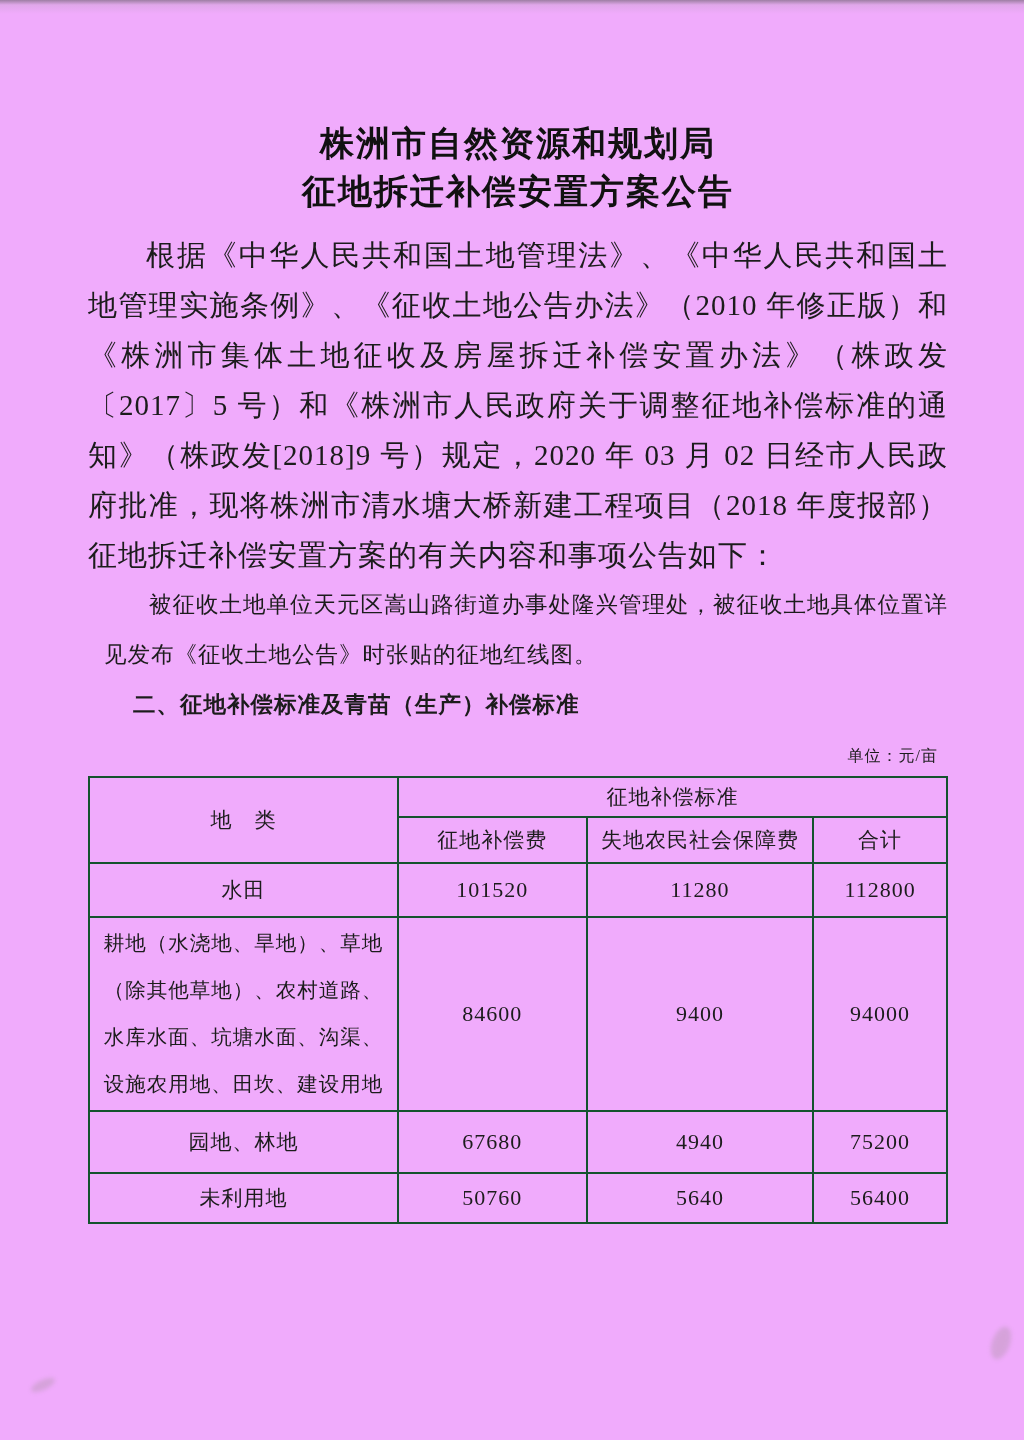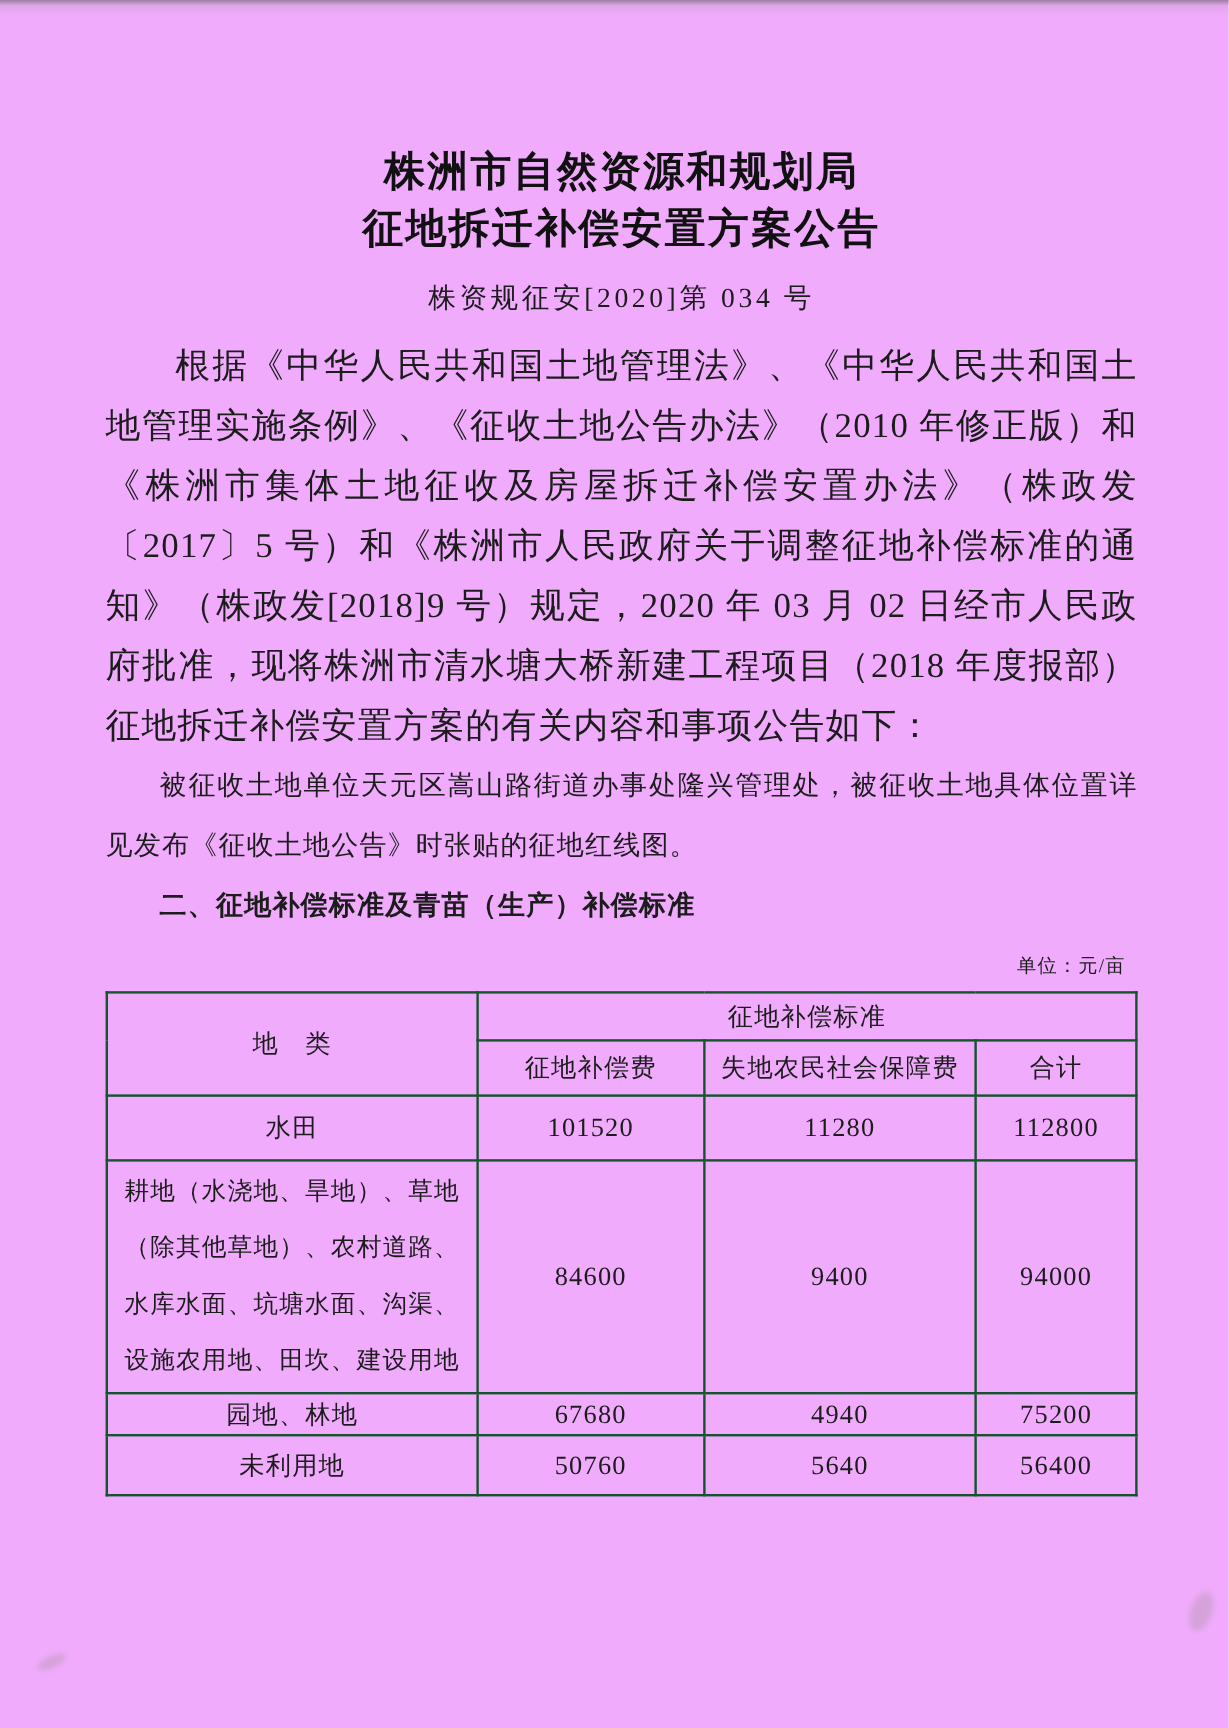--- a/index.html
+++ b/index.html
@@ -57,20 +57,21 @@
     line-height: 50px;
     text-indent: 2em;
     letter-spacing: 1px;
   }
   .section-body {
     font-size: 22.5px;
     line-height: 50px;
     text-align: justify;
     text-indent: 2em;
     letter-spacing: 1px;
+    margin-left: 16px;
   }
   .unit-label {
     text-align: right;
     font-size: 16px;
     line-height: 28px;
     margin: 12px 10px 6px 0;
     letter-spacing: 1px;
   }
   table.comp-table {
     width: 100%;
@@ -91,42 +92,41 @@
     text-align-last: center;
     padding: 10px 16px;
     line-height: 47px;
     font-size: 20.5px;
   }
   .num-cell { font-size: 22px; letter-spacing: 1px; }
   .row-header1 { height: 40px; }
   .row-header2 { height: 46px; }
   .row-shuitian { height: 54px; }
   .row-gengdi { height: 190px; }
-  .row-yuandi { height: 35px; margin-left: 39px; }
+  .row-yuandi { height: 62px; margin-left: 39px; }
   .row-weiliyong { height: 50px; }
   
   .speck {
     position: absolute; pointer-events: none; opacity: 0.25;
     border-radius: 50%; background: #8a8a7a; filter: blur(2px);
   }
   .speck-bl { left: 30px; bottom: 50px; width: 26px; height: 10px; transform: rotate(-25deg); }
   .speck-br { right: 14px; bottom: 80px; width: 18px; height: 34px; transform: rotate(20deg); }
 </style>
 </head>
 <body>
 
 <div class="page">
   <div class="scan-top-edge"></div>
 
   <div class="content">
 
     <div class="title title-line1">株洲市自然资源和规划局</div>
     <div class="title">征地拆迁补偿安置方案公告</div>
 
-    <div class="doc-number">株资规征安[2020]第 034 号</div>
 
     <div class="body-text intro-paragraph">根据《中华人民共和国土地管理法》、《中华人民共和国土地管理实施条例》、《征收土地公告办法》（2010 年修正版）和《株洲市集体土地征收及房屋拆迁补偿安置办法》（株政发〔2017〕5 号）和《株洲市人民政府关于调整征地补偿标准的通知》（株政发[2018]9 号）规定，2020 年 03 月 02 日经市人民政府批准，现将株洲市清水塘大桥新建工程项目（2018 年度报部）征地拆迁补偿安置方案的有关内容和事项公告如下：</div>
 
 
     <div class="section-body">被征收土地单位天元区嵩山路街道办事处隆兴管理处，被征收土地具体位置详见发布《征收土地公告》时张贴的征地红线图。</div>
 
     <div class="section-heading">二、征地补偿标准及青苗（生产）补偿标准</div>
 
     <div class="unit-label">单位：元/亩</div>
 

